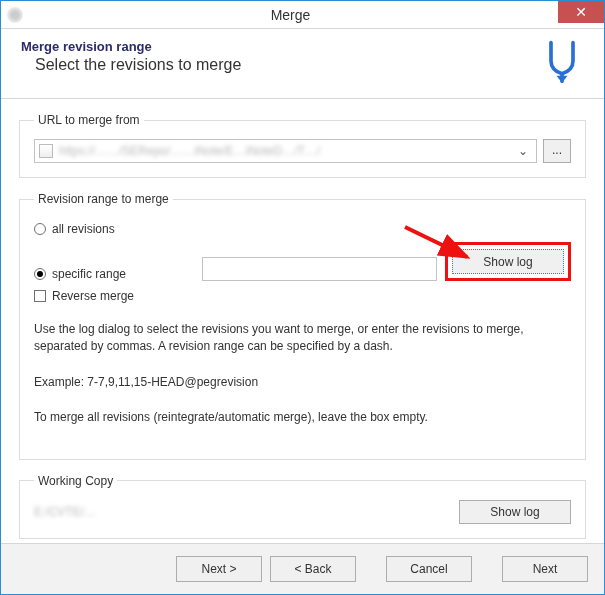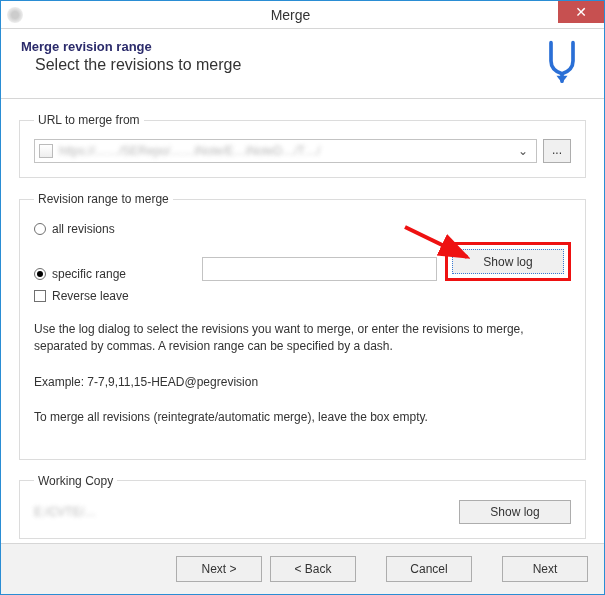--- a/index.html
+++ b/index.html
@@ -243,21 +243,21 @@
           <span>specific range</span>
         </div>
         <div class="text-input"></div>
         <div class="show-log-wrap">
           <div class="btn">Show log</div>
         </div>
       </div>
 
       <div class="check-row">
         <span class="chk"></span>
-        <span>Reverse leave</span>
+        <span>Reverse merge</span>
       </div>
 
       <div class="info-text">Use the log dialog to select the revisions you want to merge, or enter the revisions to merge, separated by commas. A revision range can be specified by a dash.</div>
       <div class="info-text">Example: 7-7,9,11,15-HEAD@pegrevision</div>
       <div class="info-text">To merge all revisions (reintegrate/automatic merge), leave the box empty.</div>
     </fieldset>
 
     <fieldset>
       <legend>Working Copy</legend>
       <div class="wc-row">

